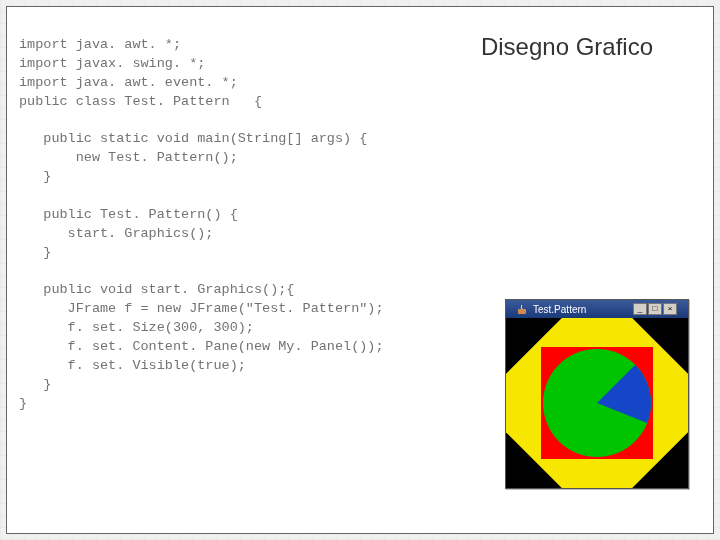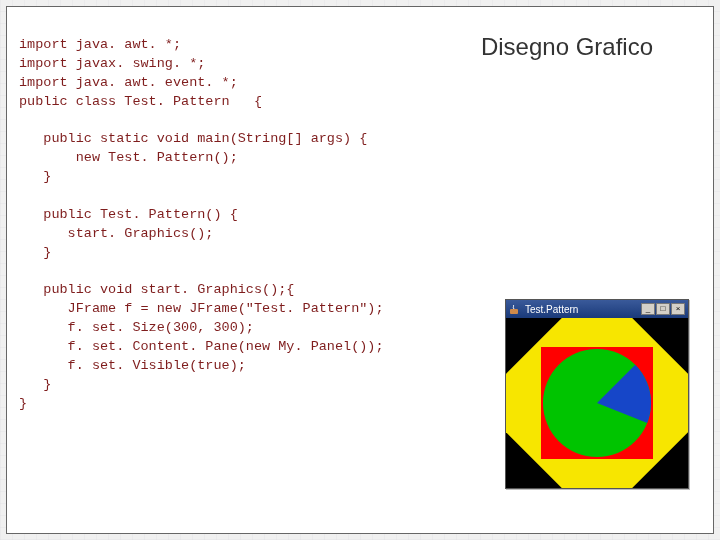--- a/index.html
+++ b/index.html
@@ -28,38 +28,38 @@
     font-family: Arial, sans-serif;
     font-size: 24px;
     color: #333;
     font-weight: 400;
   }
   .code {
     font-family: "Courier New", monospace;
     font-size: 13.5px;
     line-height: 1.4;
     white-space: pre;
-    color: #7f1d1d;
+    color: #737373;
   }
   .window {
     position: absolute;
     right: 24px;
     bottom: 44px;
     width: 184px;
     height: 190px;
     border: 1px solid #555;
     background: #d4d0c8;
     box-shadow: 1px 1px 0 rgba(0,0,0,0.25);
   }
   .titlebar {
     height: 18px;
     background: linear-gradient(#3a5a9a, #1a3a7a);
     display: flex;
     align-items: center;
-    padding: 0 3px;
+    padding: 0 11px;
   }
   .tb-icon {
     width: 12px; height: 12px;
     margin-right: 4px;
     display: inline-block;
   }
   .tb-text {
     font-family: Tahoma, Arial, sans-serif;
     font-size: 10px;
     color: #fff;

